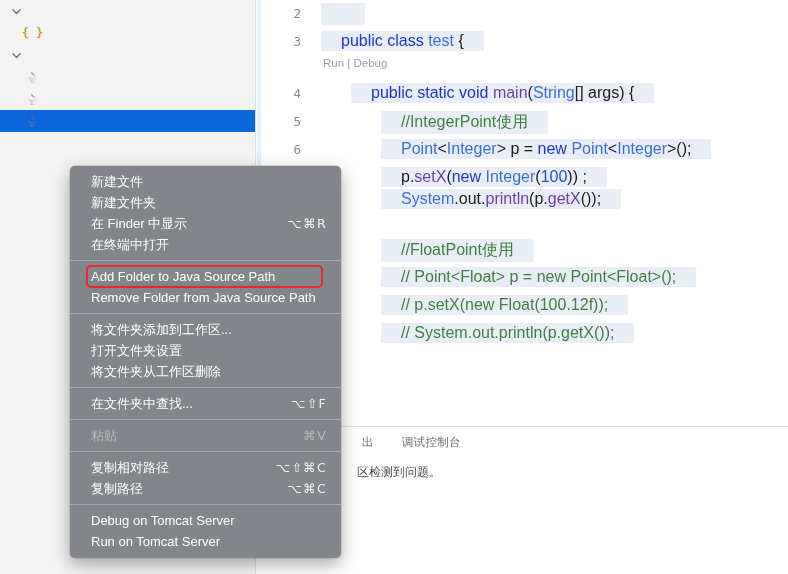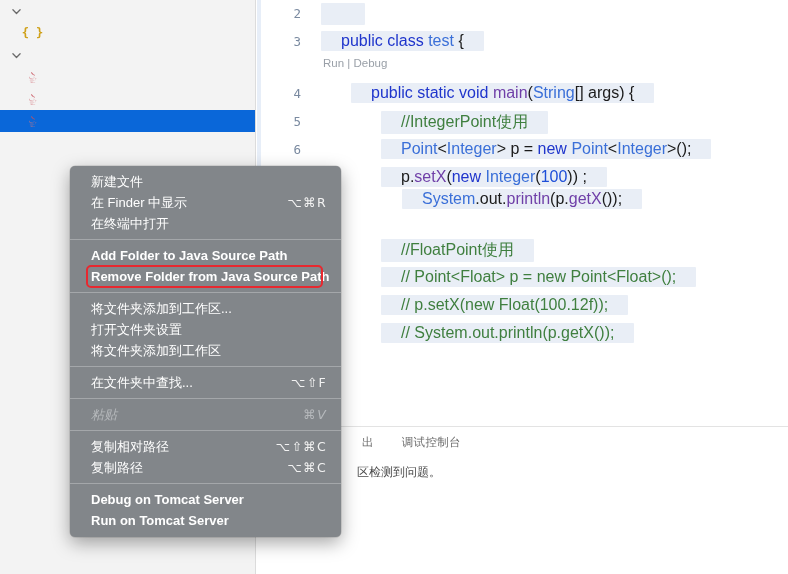--- a/index.html
+++ b/index.html
@@ -152,27 +152,27 @@
   }
   .mi .mlabel { flex: 1 1 auto; }
   .mi .mkey {
     flex: 0 0 auto;
     font-size: 12.5px;
     color: #f2f2f2;
     letter-spacing: 1.3px;
     font-family: "DejaVu Sans", sans-serif;
   }
   .mi.disabled .mlabel,
-  .mi.disabled .mkey { color: #b6b9bc; font-style: italic; }
+  .mi.disabled .mkey { color: #b6b9bc; }
   .msep {
     height: 1px;
     background: rgba(255,255,255,.28);
     margin: 5px 0 5px 0;
   }
-  .mi.latin { font-family: "Liberation Sans", sans-serif; font-weight: 700; }
+  .mi.latin { font-family: "Liberation Sans", sans-serif; font-weight: 400; }
   #hl-box {
     position: absolute;
     left: 15px;
     top: 93px;
     width: 237px;
     height: 22px;
     border: 2px solid #e8282f;
     border-radius: 5px;
     pointer-events: none;
   }
@@ -263,21 +263,21 @@
         <div class="lnum" style="top: 34px; left: 0px;">3</div>
         <div class="codetext" style="top: 31px; left: 64px;"><span class="kw">public</span><span class="pln"> </span><span class="kw">class</span><span class="pln"> </span><span class="typ">test</span><span class="pln"> {</span></div>
         <div class="lnum" style="top: 86px; left: 0px;">4</div>
         <div class="codetext" style="top: 83px; left: 94px;"><span class="kw">public</span><span class="pln"> </span><span class="kw">static</span><span class="pln"> </span><span class="kw">void</span><span class="pln"> </span><span class="fn">main</span><span class="pln">(</span><span class="typ">String</span><span class="pln">[] </span><span class="pln">args</span><span class="pln">) {</span></div>
         <div class="lnum" style="top: 114px; left: 0px;">5</div>
         <div class="codetext" style="top: 111px; left: 124px;"><span class="cmt">//IntegerPoint使用</span></div>
         <div class="lnum" style="top: 142px; left: 0px;">6</div>
         <div class="codetext" style="top: 139px; left: 124px;"><span class="typ">Point</span><span class="pln">&lt;</span><span class="typ">Integer</span><span class="pln">&gt; </span><span class="pln">p</span><span class="pln"> = </span><span class="kw">new</span><span class="pln"> </span><span class="typ">Point</span><span class="pln">&lt;</span><span class="typ">Integer</span><span class="pln">&gt;();</span></div>
         <div class="lnum" style="top: 170px; left: 0px;">7</div>
         <div class="codetext" style="top: 167px; left: 124px;"><span class="pln">p</span><span class="pln">.</span><span class="fn">setX</span><span class="pln">(</span><span class="kw">new</span><span class="pln"> </span><span class="typ">Integer</span><span class="pln">(</span><span class="num">100</span><span class="pln">)) ;</span></div>
-        <div class="codetext" style="top: 189px; left: 124px; margin-left: 21px;"><span class="typ">System</span><span class="pln">.</span><span class="pln">out</span><span class="pln">.</span><span class="fn">println</span><span class="pln">(</span><span class="pln">p</span><span class="pln">.</span><span class="fn">getX</span><span class="pln">());</span></div>
+        <div class="codetext" style="top: 189px; left: 124px;"><span class="typ">System</span><span class="pln">.</span><span class="pln">out</span><span class="pln">.</span><span class="fn">println</span><span class="pln">(</span><span class="pln">p</span><span class="pln">.</span><span class="fn">getX</span><span class="pln">());</span></div>
         <div class="codetext" style="top: 239px; left: 124px;"><span class="cmt">//FloatPoint使用</span></div>
         <div class="codetext" style="top: 267px; left: 124px;"><span class="cmt">// Point&lt;Float&gt; p = new Point&lt;Float&gt;();</span></div>
         <div class="codetext" style="top: 295px; left: 124px;"><span class="cmt">// p.setX(new Float(100.12f));</span></div>
         <div class="codetext" style="top: 323px; left: 124px;"><span class="cmt">// System.out.println(p.getX());</span></div>
       </div>
     <div class="codelens" style="left:66px; top:57px;">Run | Debug</div>
   </div>
 
   <div id="panel">
     <div class="panel-tabs" style="left:105px;">
@@ -286,20 +286,23 @@
     </div>
     <div class="panel-msg" style="left:100px;">区检测到问题。</div>
   </div>
 
   <div id="ctxmenu">
     <div id="ctx-items">
         <div class="mi">
           <span class="mlabel">新建文件</span>
         </div>
         <div class="mi">
+          <span class="mlabel">新建文件夹</span>
+        </div>
+        <div class="mi">
           <span class="mlabel">在 Finder 中显示</span>
           <span class="mkey">⌥⌘R</span>
         </div>
         <div class="mi">
           <span class="mlabel">在终端中打开</span>
         </div>
         <div class="msep"></div>
         <div class="mi latin">
           <span class="mlabel">Add Folder to Java Source Path</span>
         </div>
@@ -307,21 +310,21 @@
           <span class="mlabel">Remove Folder from Java Source Path</span>
         </div>
         <div class="msep"></div>
         <div class="mi">
           <span class="mlabel">将文件夹添加到工作区...</span>
         </div>
         <div class="mi">
           <span class="mlabel">打开文件夹设置</span>
         </div>
         <div class="mi">
-          <span class="mlabel">将文件夹添加到工作区</span>
+          <span class="mlabel">将文件夹从工作区删除</span>
         </div>
         <div class="msep"></div>
         <div class="mi">
           <span class="mlabel">在文件夹中查找...</span>
           <span class="mkey">⌥⇧F</span>
         </div>
         <div class="msep"></div>
         <div class="mi disabled">
           <span class="mlabel">粘贴</span>
           <span class="mkey">⌘V</span>

